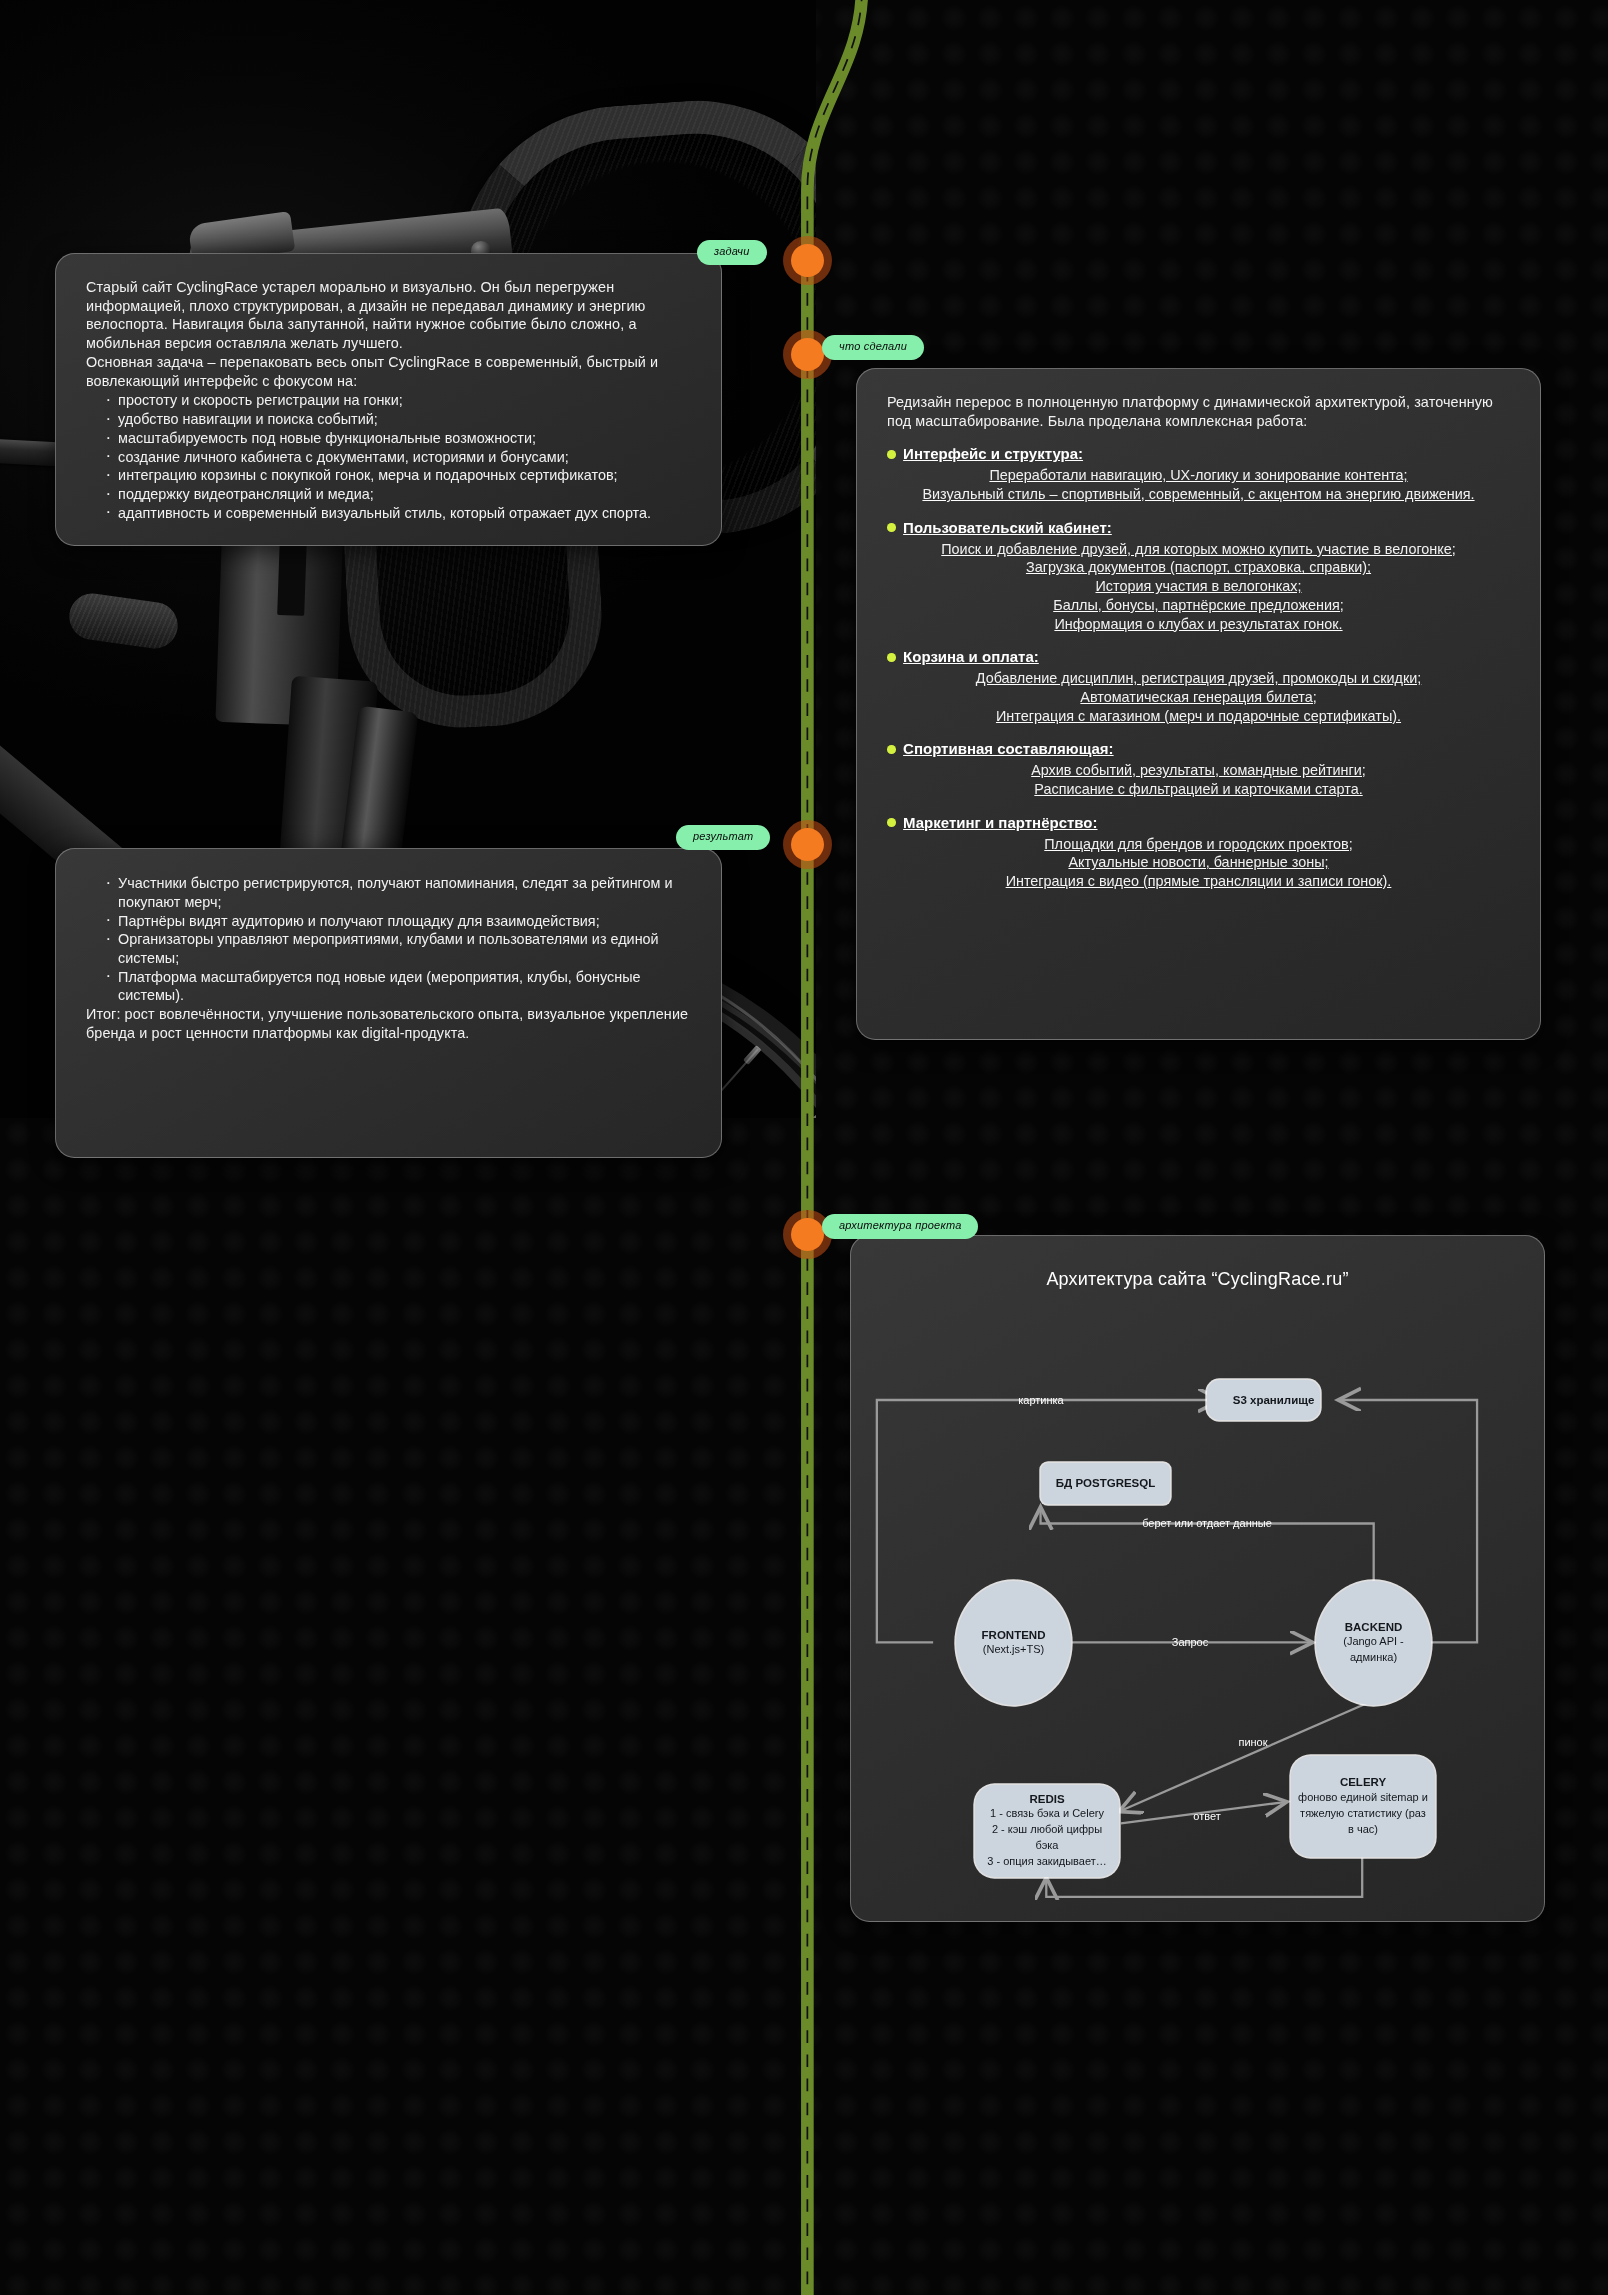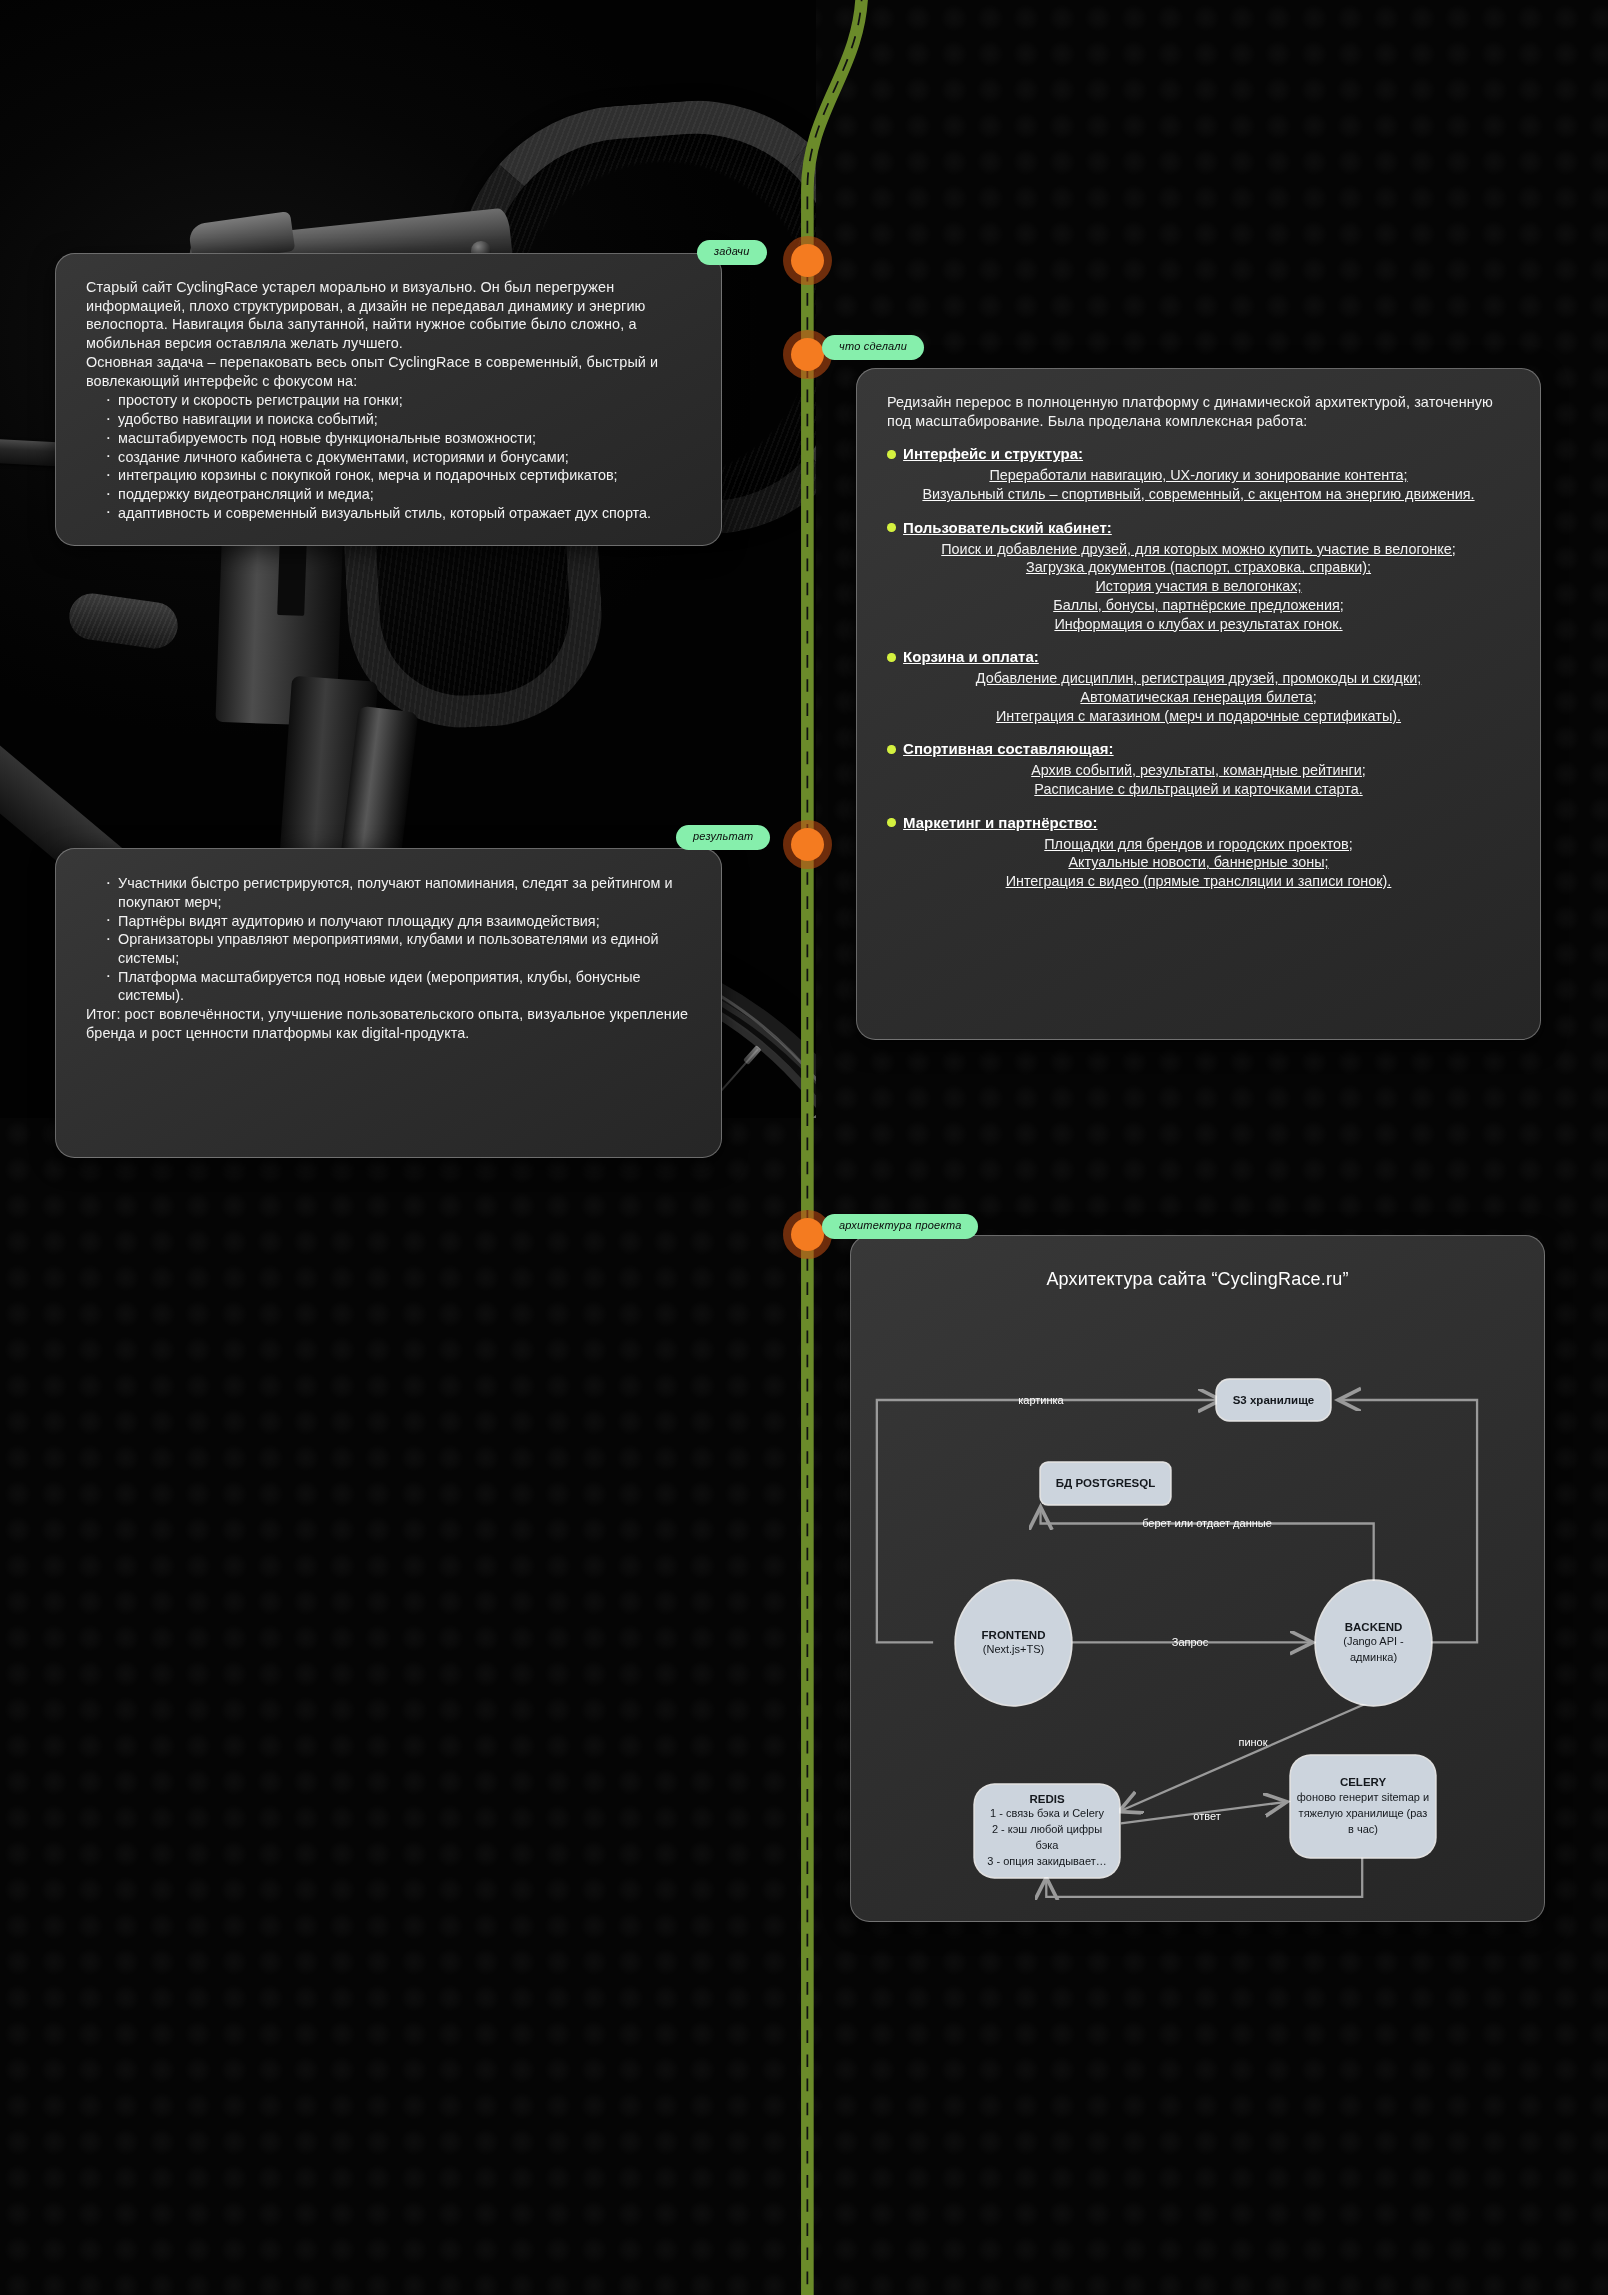--- a/index.html
+++ b/index.html
@@ -192,21 +192,21 @@
   .diagram{position:absolute;left:0;top:0;width:695px;height:687px;}
   .nodebox{
     position:absolute;background:#ccd4dd;color:#14181d;border-radius:12.6px;
     display:flex;flex-direction:column;align-items:center;justify-content:center;
     text-align:center;box-shadow:0 0 0 1.7px rgba(255,255,255,.85);
     padding:3.4px 5.7px;box-sizing:border-box;
   }
   .nodebox .t{font-weight:bold;font-size:11.5px;line-height:1.25;}
   .nodebox .s{font-size:11px;line-height:1.45;font-weight:400;}
   .ellipse{border-radius:50%;}
-  #n-s3{left:366px;top:144px;width:113px;height:40px;}
+  #n-s3{left:356px;top:144px;width:113px;height:40px;align-items:flex-end;}
   #n-pg{left:190px;top:227px;width:129px;height:41px;border-radius:7px;}
   #n-front{left:105px;top:345px;width:115px;height:124px;}
   #n-back{left:465px;top:345px;width:115px;height:124px;}
   #n-redis{left:124px;top:549px;width:144px;height:92px;border-radius:19.5px;}
   #n-celery{left:440px;top:520px;width:144px;height:101px;border-radius:19.5px;}
   .edge-label{
     position:absolute;color:#ffffff;font-size:11px;background:transparent;
     white-space:nowrap;transform:translate(-50%,-50%);
   }
 </style>
@@ -400,21 +400,21 @@
         <div class="s">(Jango API - админка)</div>
       </div>
       <div class="nodebox" id="n-redis">
         <div class="t">REDIS</div>
         <div class="s" style="white-space:pre-line">1 - связь бэка и Celery
 2 - кэш любой цифры бэка
 3 - опция закидывает…</div>
       </div>
       <div class="nodebox" id="n-celery">
         <div class="t">CELERY</div>
-        <div class="s">фоново генерит sitemap и тяжелую хранилище (раз в час)</div>
+        <div class="s">фоново единой sitemap и тяжелую статистику (раз в час)</div>
       </div>
 
       <div class="edge-label" style="left:190px;top:164px;">картинка</div>
       <div class="edge-label" style="left:356px;top:287px;">берет или отдает данные</div>
       <div class="edge-label" style="left:339px;top:406px;">Запрос</div>
       <div class="edge-label" style="left:402px;top:506px;">пинок</div>
       <div class="edge-label" style="left:356px;top:580px;">ответ</div>
     </div>
   </div>
 

